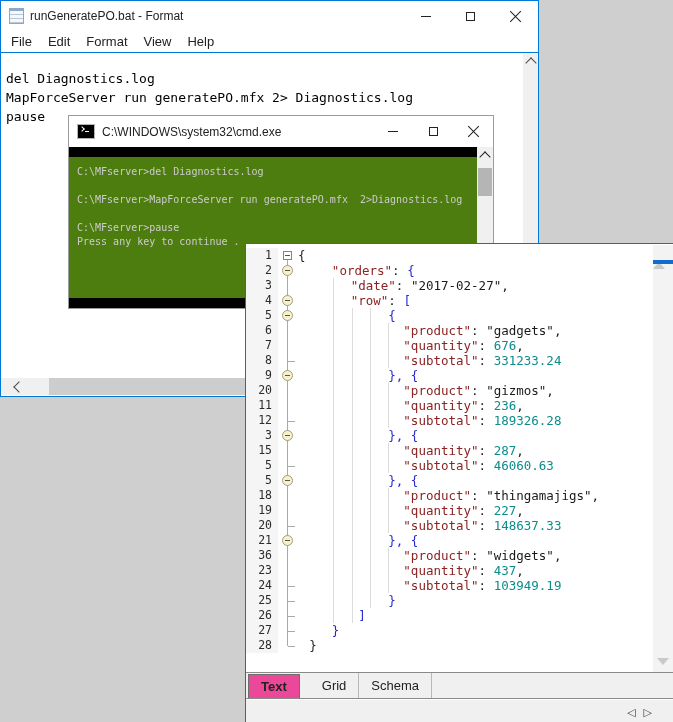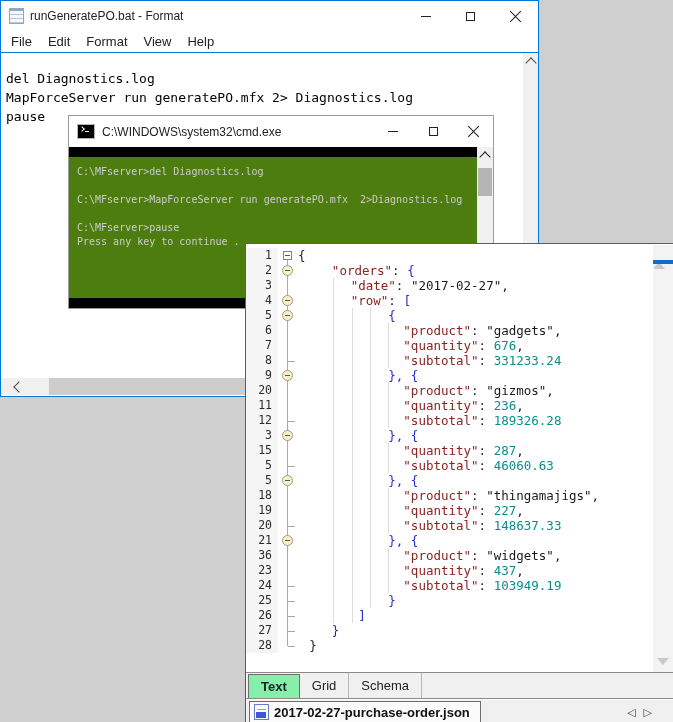--- a/index.html
+++ b/index.html
@@ -74,21 +74,21 @@
   .ed-vscroll{position:absolute;top:1px;right:0;width:21px;height:427px;background:#f3f3f3}
   .tri-up{width:0;height:0;border-left:6px solid transparent;border-right:6px solid transparent;
           border-bottom:7px solid #c9c9c9;margin:5px auto 0}
   .tri-down{width:0;height:0;border-left:6px solid transparent;border-right:6px solid transparent;
           border-top:7px solid #c9c9c9;position:absolute;bottom:7px;left:4px}
   .ed-scrollmark{position:absolute;left:0;right:0;top:15px;height:4px;background:var(--c-scrollmark)}
 
   .viewtabs{position:absolute;left:0;right:0;top:429px;height:25px;display:flex;align-items:stretch;background:#f0f0f0}
   .vtab{min-width:45px;padding:0 12px;display:flex;align-items:center;justify-content:center;
         font-size:13px;color:#222;border-right:1px solid #b9b9b9;box-sizing:border-box}
-  .vtab.active{font-weight:bold;background:#86efac;border:1px solid #6e6e6e;border-bottom:none;margin:1px 0 0 2px}
+  .vtab.active{font-weight:bold;background:#ec4899;border:1px solid #6e6e6e;border-bottom:none;margin:1px 10px 0 2px}
 
   .filebar{position:absolute;left:0;right:0;top:454px;bottom:0;background:#f0f0f0;border-top:1px solid #8a8a8a;
            box-shadow:inset 0 1px 0 #fdfdfd;display:flex;align-items:flex-start}
   .filetab{margin:2px 0 0 3px;height:20px;background:#fbfbfb;border:1px solid #6e6e6e;display:flex;
            align-items:center;padding:0 10px 0 4px}
   .json-icon{width:15px;height:16px;box-sizing:border-box;border:1px solid #6a79c8;background:#fff;position:relative;margin-right:5px;
       background-image:repeating-linear-gradient(to bottom,transparent 0 2px,#8fa0e0 2px 3px);
       background-size:9px 8px;background-position:2px 2px;background-repeat:no-repeat}
   .json-icon::after{content:"";position:absolute;left:1px;bottom:1px;width:10px;height:6px;background:#3c57d6}
   .filetab-label{font-size:13px;font-weight:bold;color:#111;white-space:nowrap}
@@ -303,22 +303,18 @@
     <i class="tri-up"></i>
     <span class="ed-scrollmark"></span>
     <i class="tri-down"></i>
   </div>
   <div class="viewtabs" id="viewtabs">
       <span class="vtab active">Text</span>
       <span class="vtab">Grid</span>
       <span class="vtab">Schema</span>
     </div>
   <div class="filebar">
-    <span class="filetab">
-      <span class="json-icon"></span>
-      <span class="filetab-label">2017-02-27-purchase-order.json</span>
-    </span>
     <span class="tab-nav">
       <span>◁</span>
       <span>▷</span>
     </span>
   </div>
 </div>
 
 </body></html>

